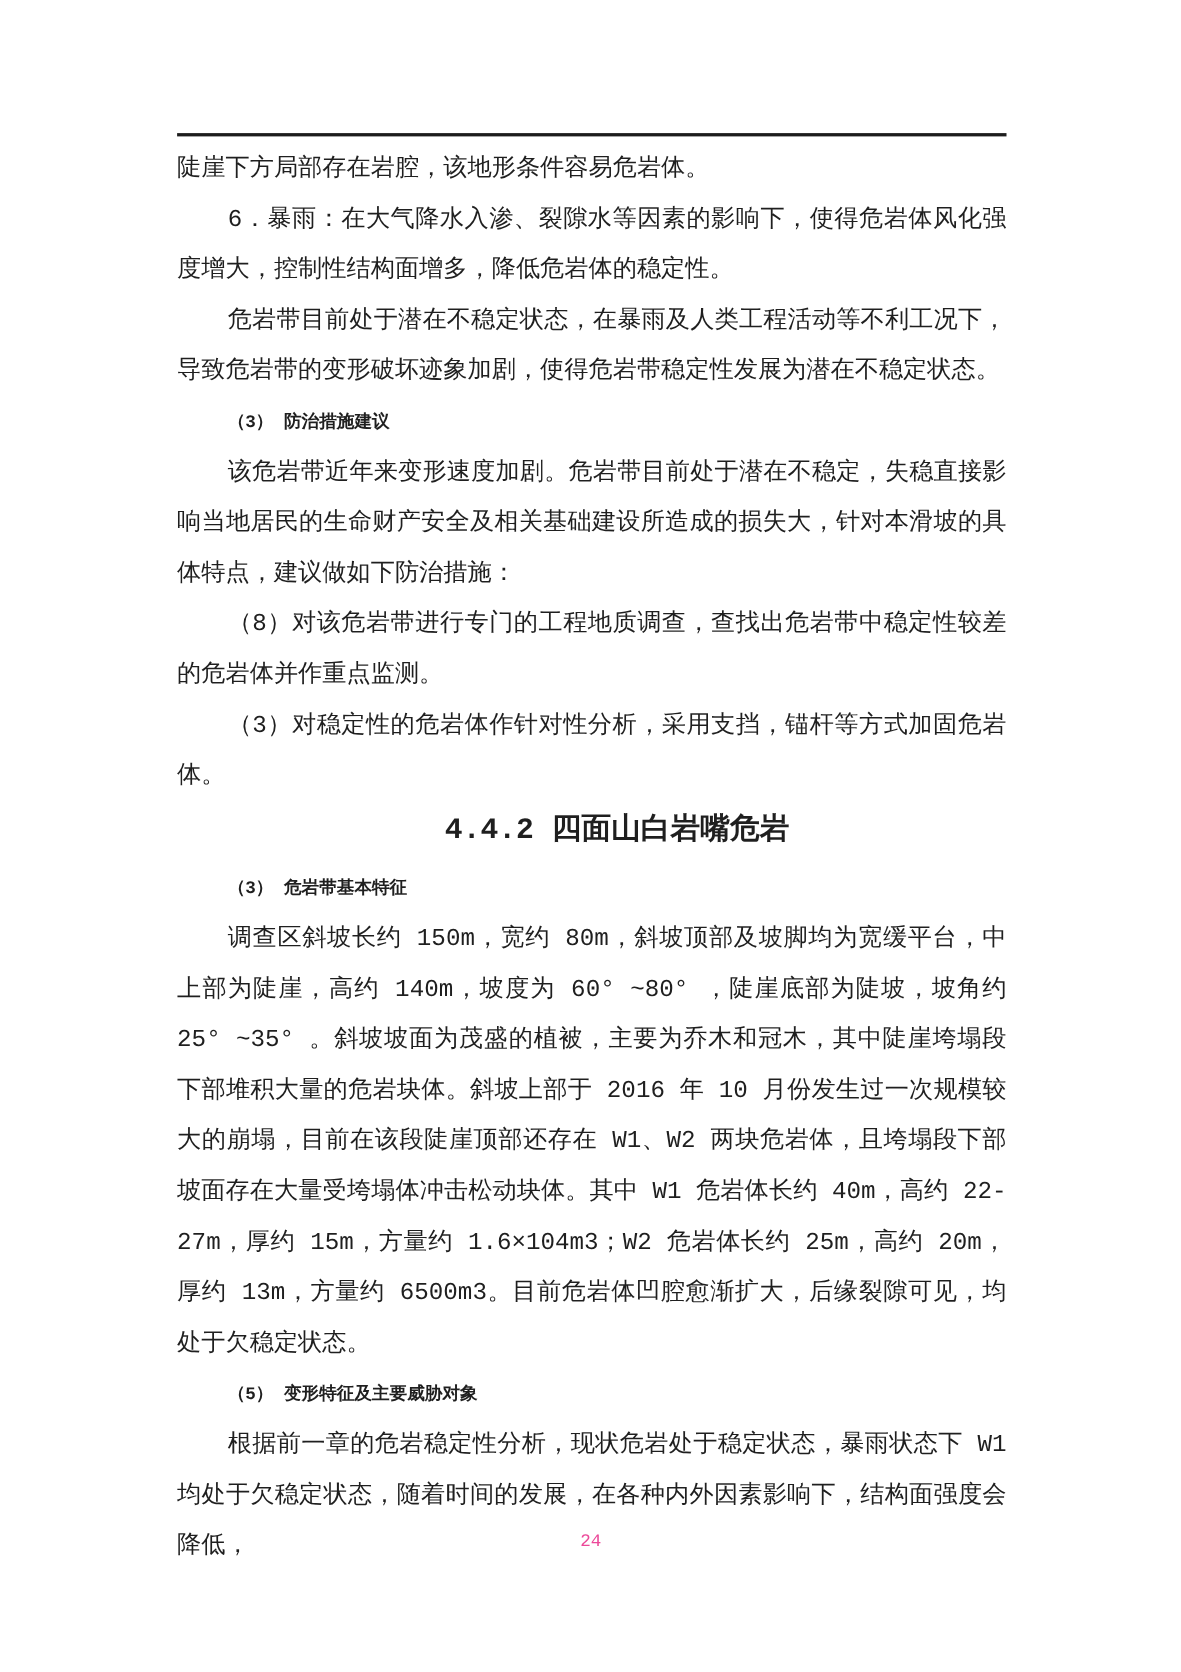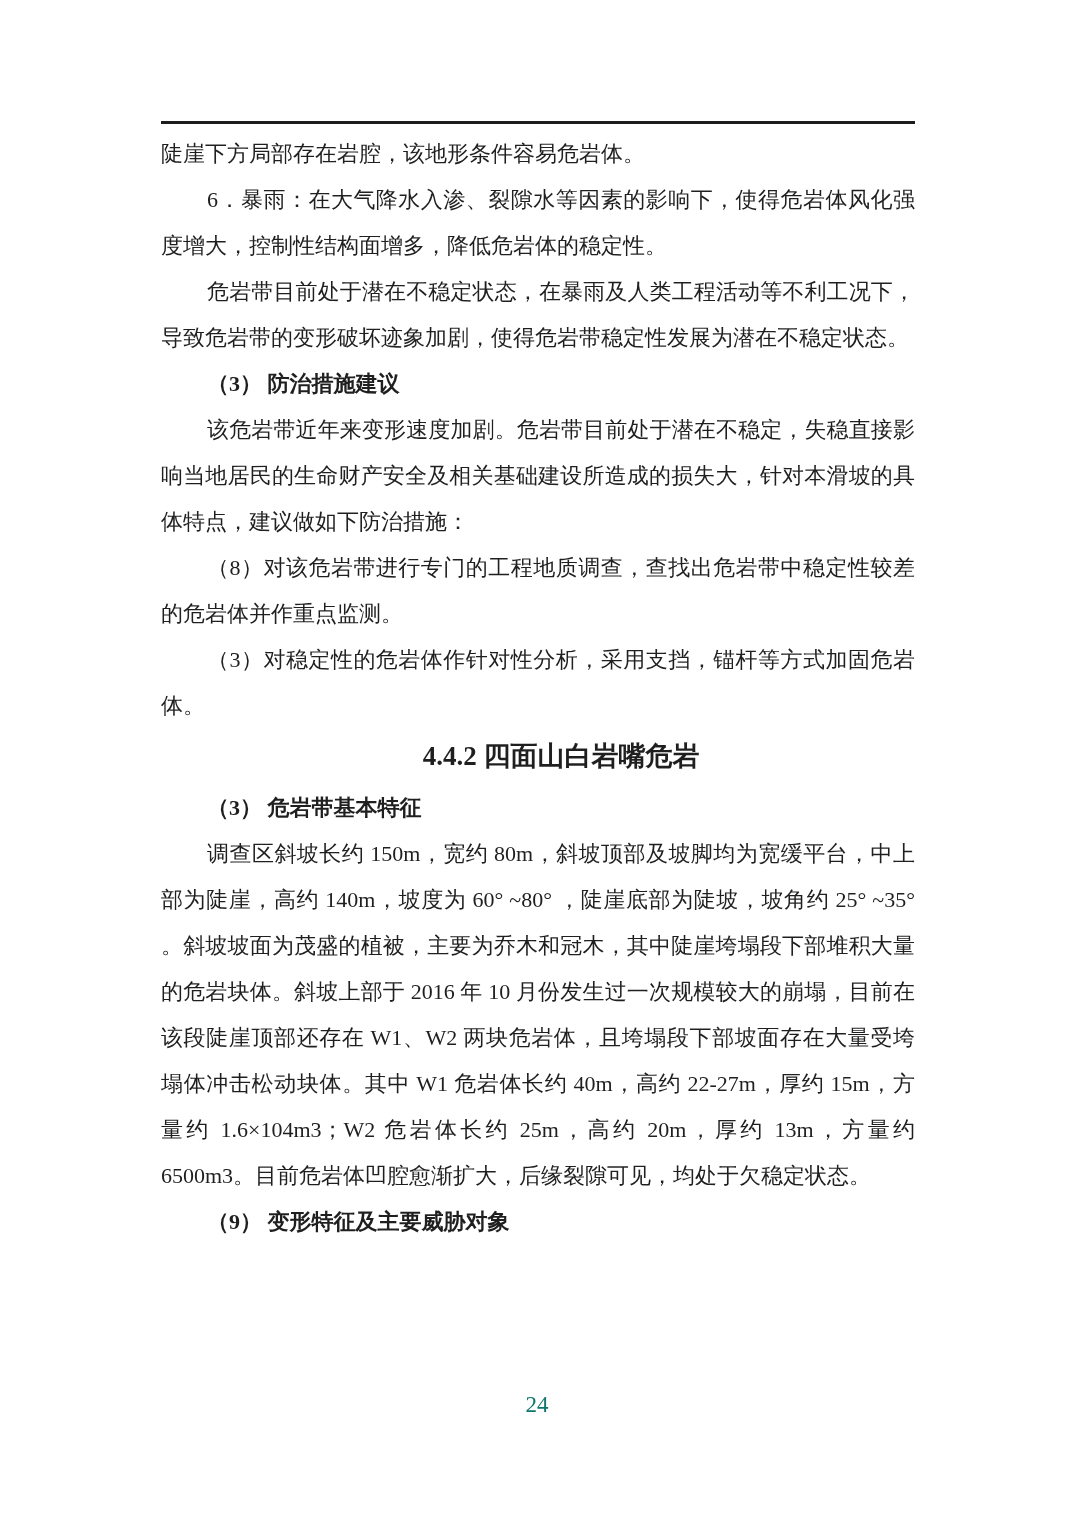--- a/index.html
+++ b/index.html
@@ -5,21 +5,21 @@
   html, body {
     margin: 0;
     padding: 0;
     background: #ffffff;
   }
   .page {
     position: relative;
     width: 1074px;
     height: 1520px;
     background: #ffffff;
-    font-family: Liberation Serif, serif;
+    font-family: Liberation Mono, monospace;
     color: #1f1f1f;
     overflow: hidden;
   }
   .header-rule {
     position: absolute;
     left: 161px;
     top: 121px;
     width: 754px;
     height: 0;
     border-top: 3px solid #1d1d1d;
@@ -37,58 +37,59 @@
     margin: 0;
     text-indent: 46px;
   }
   .content p.noindent {
     text-indent: 0;
   }
   .content .h-small {
     margin: 0;
     font-weight: bold;
     text-indent: 46px;
-    font-size: 22px;
+    font-size: 16px;
     line-height: 46px;
     text-align: left;
   }
   .content .h-section {
     margin: 2px 0 4px 0;
     font-weight: bold;
     text-indent: 46px;
     font-size: 27px;
     line-height: 50px;
     text-align: center;
   }
   .page-number {
     position: absolute;
     left: 0;
     right: 0;
     top: 1392px;
     text-align: center;
-    font-size: 23px;
-    color: #0f766e;
+    font-size: 16px;
+    color: #ec4899;
   }
 </style>
 </head>
 <body>
 
 <div class="page">
 
   <div class="header-rule"></div>
 
   <div class="content">
     <p class="noindent">陡崖下方局部存在岩腔，该地形条件容易危岩体。</p>
     <p>6．暴雨：在大气降水入渗、裂隙水等因素的影响下，使得危岩体风化强度增大，控制性结构面增多，降低危岩体的稳定性。</p>
     <p>危岩带目前处于潜在不稳定状态，在暴雨及人类工程活动等不利工况下，导致危岩带的变形破坏迹象加剧，使得危岩带稳定性发展为潜在不稳定状态。</p>
     <p class="h-small">（3） 防治措施建议</p>
     <p>该危岩带近年来变形速度加剧。危岩带目前处于潜在不稳定，失稳直接影响当地居民的生命财产安全及相关基础建设所造成的损失大，针对本滑坡的具体特点，建议做如下防治措施：</p>
     <p>（8）对该危岩带进行专门的工程地质调查，查找出危岩带中稳定性较差的危岩体并作重点监测。</p>
     <p>（3）对稳定性的危岩体作针对性分析，采用支挡，锚杆等方式加固危岩体。</p>
     <p class="h-section">4.4.2 四面山白岩嘴危岩</p>
     <p class="h-small">（3） 危岩带基本特征</p>
     <p>调查区斜坡长约 150m，宽约 80m，斜坡顶部及坡脚均为宽缓平台，中上部为陡崖，高约 140m，坡度为 60° ~80° ，陡崖底部为陡坡，坡角约 25° ~35° 。斜坡坡面为茂盛的植被，主要为乔木和冠木，其中陡崖垮塌段下部堆积大量的危岩块体。斜坡上部于 2016 年 10 月份发生过一次规模较大的崩塌，目前在该段陡崖顶部还存在 W1、W2 两块危岩体，且垮塌段下部坡面存在大量受垮塌体冲击松动块体。其中 W1 危岩体长约 40m，高约 22-27m，厚约 15m，方量约 1.6×104m3；W2 危岩体长约 25m，高约 20m，厚约 13m，方量约 6500m3。目前危岩体凹腔愈渐扩大，后缘裂隙可见，均处于欠稳定状态。</p>
-    <p class="h-small">（9） 变形特征及主要威胁对象</p>
+    <p class="h-small">（5） 变形特征及主要威胁对象</p>
+    <p>根据前一章的危岩稳定性分析，现状危岩处于稳定状态，暴雨状态下 W1 均处于欠稳定状态，随着时间的发展，在各种内外因素影响下，结构面强度会降低，</p>
   </div>
 
   <div class="page-number">24</div>
 
 </div>
 
 </body></html>

